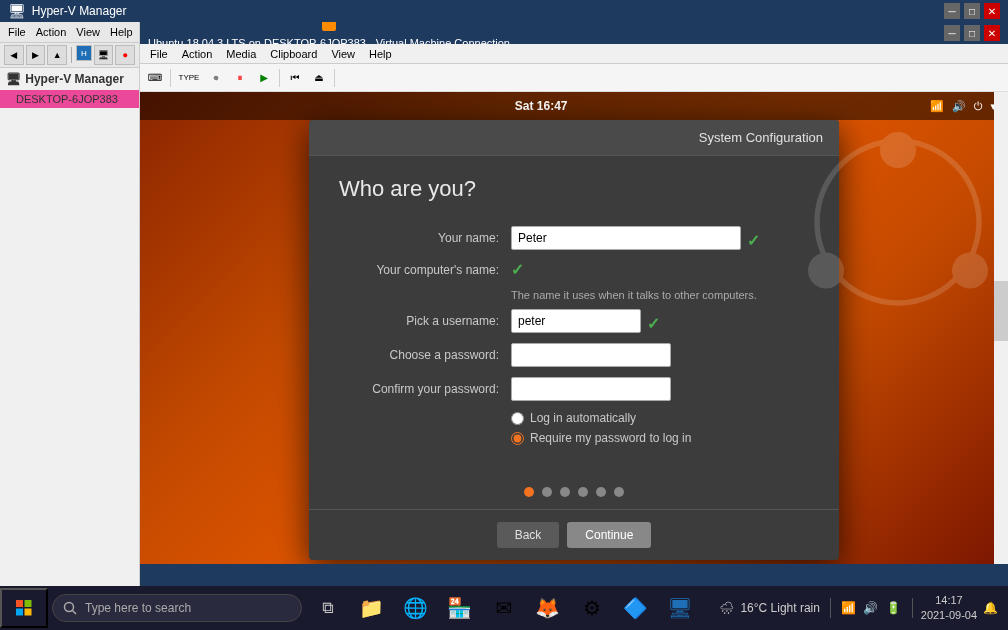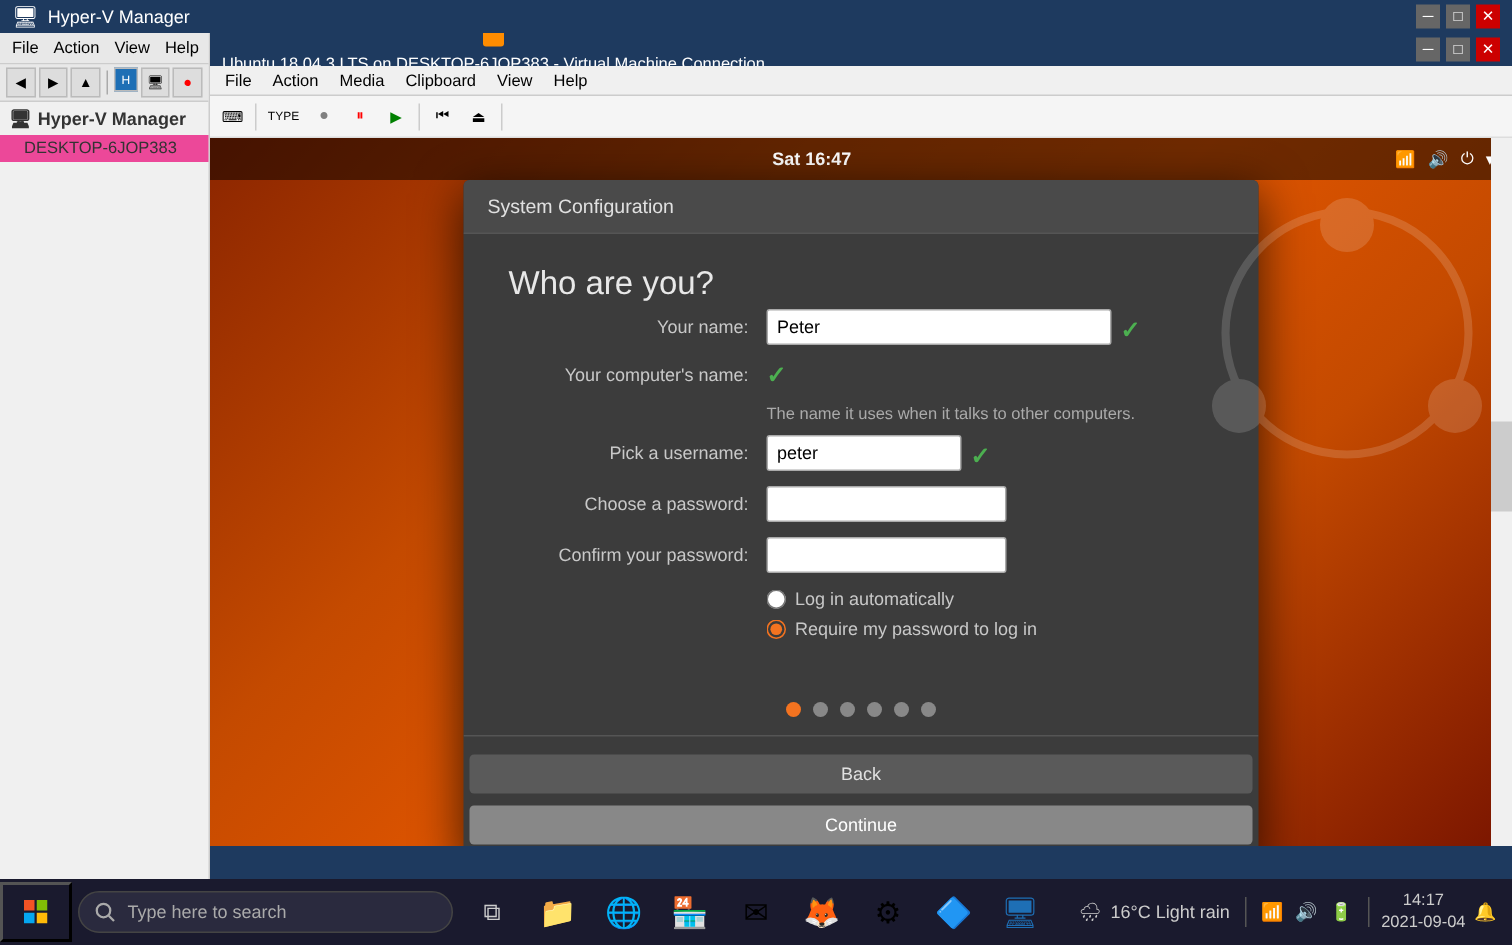--- a/index.html
+++ b/index.html
@@ -144,31 +144,31 @@
       border-radius: 4px;
       width: 530px;
       box-shadow: 0 8px 32px rgba(0,0,0,0.7);
       overflow: hidden;
     }
     .dialog-titlebar {
       background: #4a4a4a;
       padding: 10px 16px;
       color: #e0e0e0;
       font-size: 13px;
-      text-align: left;
+      text-align: right;
       border-bottom: 1px solid #555;
     }
     .dialog-content {
       padding: 20px 30px 20px 30px;
     }
     .dialog-heading {
       color: #e8e8e8;
       font-size: 22px;
       font-weight: 300;
-      margin-bottom: 4px;
+      margin-bottom: 24px;
     }
     .form-row {
       display: flex;
       align-items: center;
       margin-bottom: 10px;
     }
     .form-label {
       color: #c8c8c8;
       font-size: 12px;
       text-align: right;
@@ -194,25 +194,24 @@
       align-items: center;
       margin-left: 172px;
       margin-bottom: 6px;
       gap: 6px;
       color: #c8c8c8;
       font-size: 12px;
     }
     .radio-row input { accent-color: #f37320; }
     .dialog-footer {
       display: flex;
-      justify-content: flex-start;
+      justify-content: center;
       gap: 8px;
       padding: 12px 4px;
       border-top: 1px solid #555;
-      flex-direction: column;
     }
     .btn-back {
       background: #5a5a5a;
       color: #e0e0e0;
       border: none;
       border-radius: 3px;
       padding: 6px 18px;
       font-size: 12px;
       cursor: pointer;
     }

